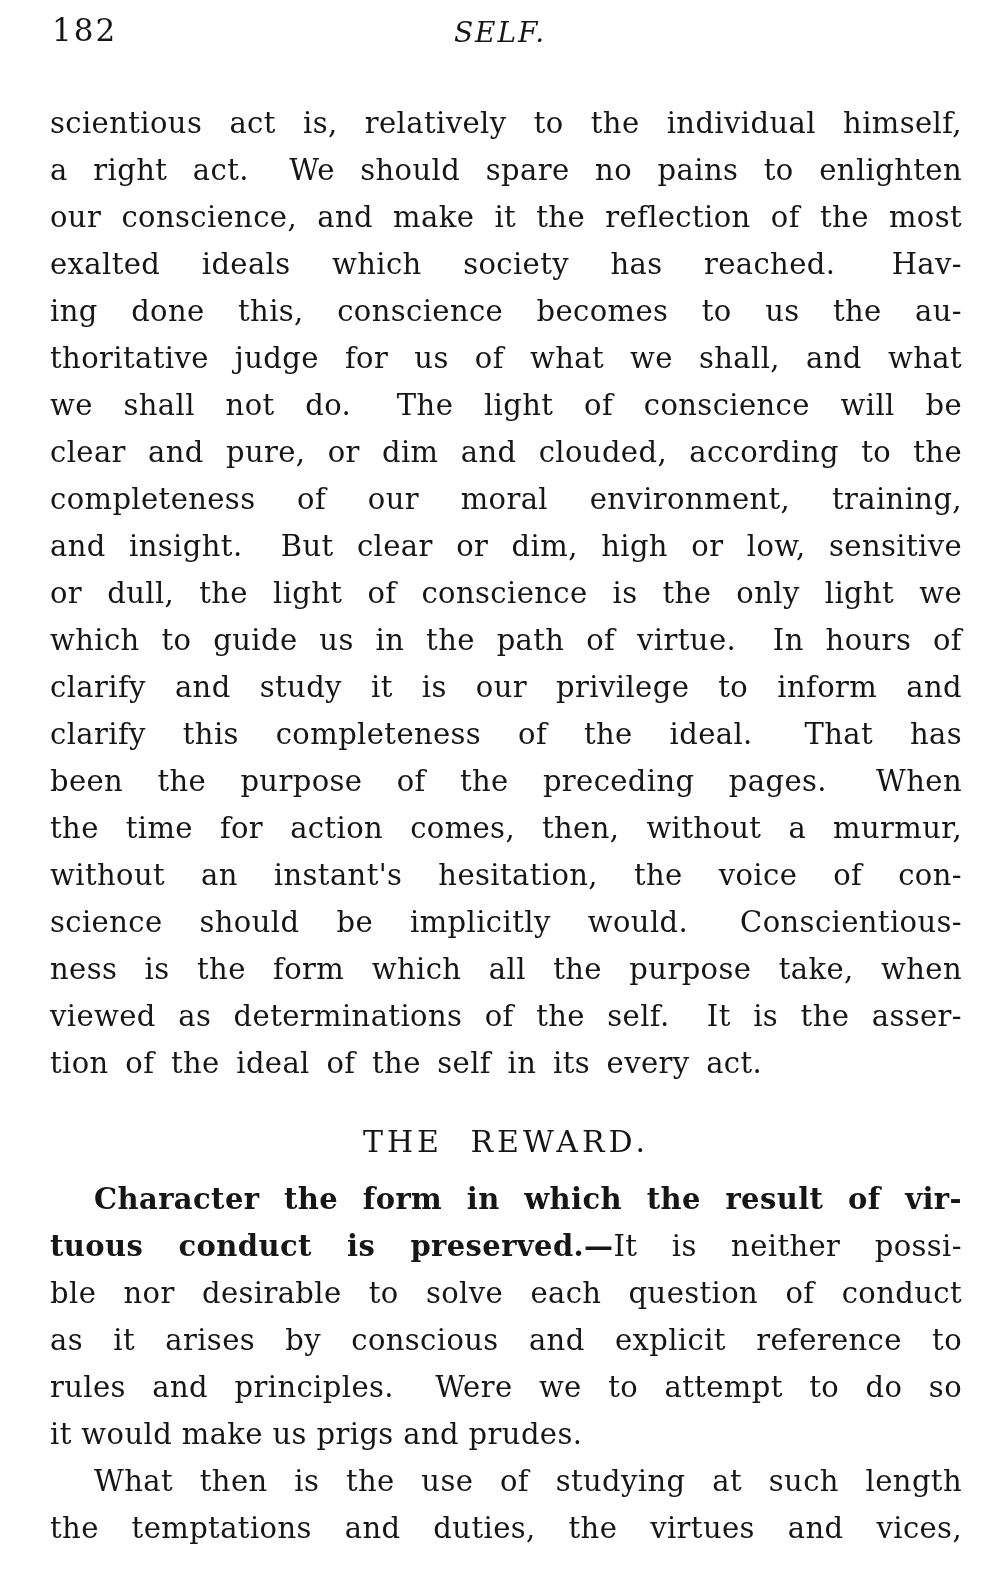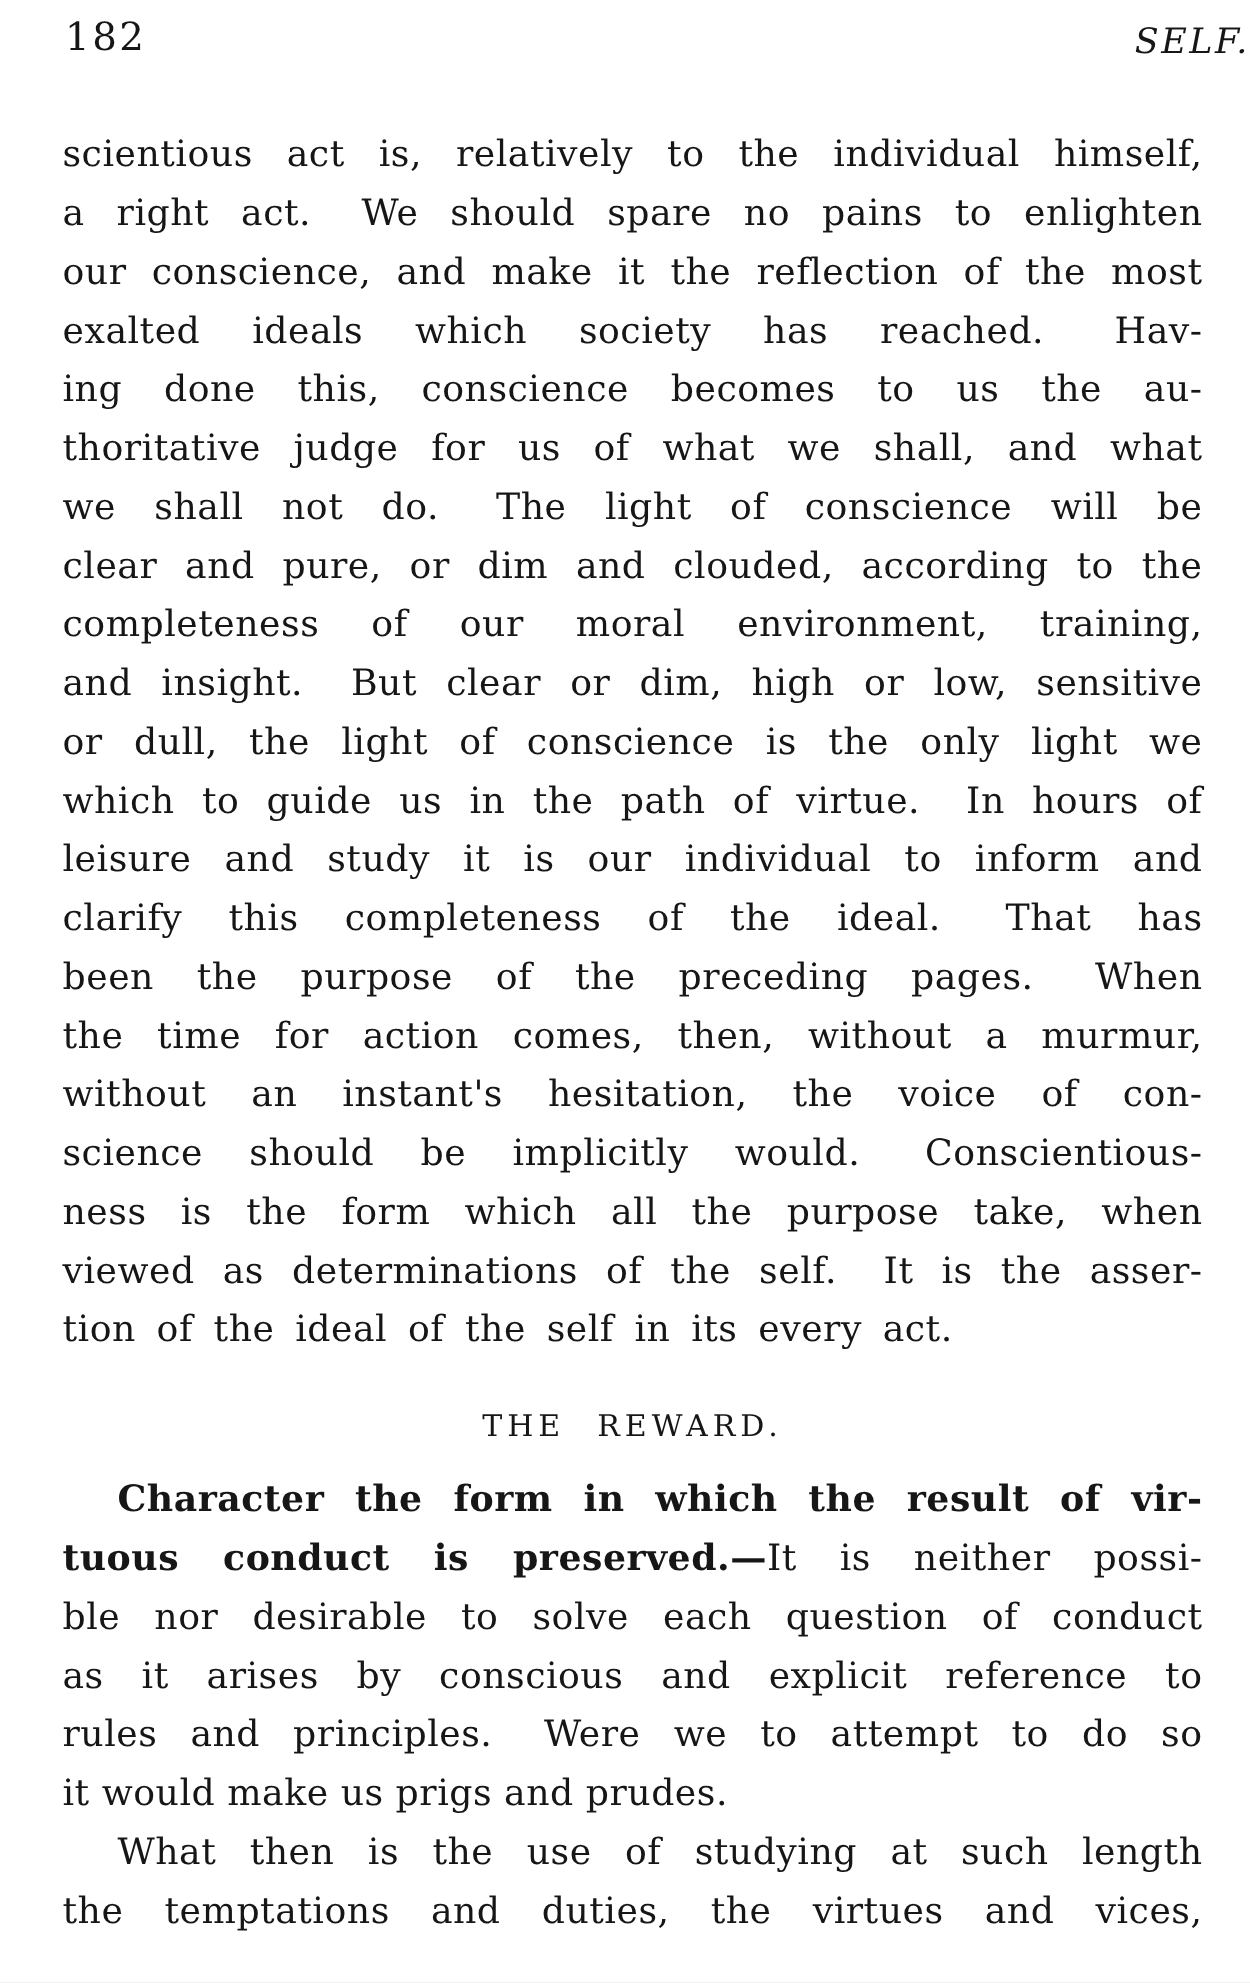--- a/index.html
+++ b/index.html
@@ -26,21 +26,21 @@
     left: 52px;
     top: 4px;
     font-size: 31px;
     letter-spacing: 2px;
   }
   .running-title {
     position: absolute;
     left: 0;
     width: 100%;
     top: 8px;
-    text-align: right;
+    text-align: center;
     font-size: 28px;
     font-style: italic;
     letter-spacing: 2px;
   }
   
   .body-block {
     position: absolute;
     left: 50px;
     top: 76px;
     width: 912px;
@@ -57,21 +57,21 @@
     text-align: left;
     text-align-last: left;
   }
   .line.loose { word-spacing: 7px; }
   .indent { text-indent: 44px; }
   .b { font-weight: bold; }
   .section-heading {
     margin: 31px 0 11px 0;
     text-align: center;
     text-align-last: center;
-    font-size: 24px;
+    font-size: 30px;
     letter-spacing: 4px;
     word-spacing: 14px;
     line-height: 47px;
   }
 </style>
 </head>
 <body>
 
 <div class="page">
 
@@ -88,21 +88,21 @@
       <div class="line">our conscience, and make it the reflection of the most</div>
       <div class="line">exalted ideals which society has reached.  Hav-</div>
       <div class="line">ing done this, conscience becomes to us the au-</div>
       <div class="line">thoritative judge for us of what we shall, and what</div>
       <div class="line">we shall not do.  The light of conscience will be</div>
       <div class="line">clear and pure, or dim and clouded, according to the</div>
       <div class="line">completeness of our moral environment, training,</div>
       <div class="line">and insight.  But clear or dim, high or low, sensitive</div>
       <div class="line">or dull, the light of conscience is the only light we</div>
       <div class="line">which to guide us in the path of virtue.  In hours of</div>
-      <div class="line">leisure and study it is our individual to inform and</div>
+      <div class="line">clarify and study it is our privilege to inform and</div>
       <div class="line">clarify this completeness of the ideal.  That has</div>
       <div class="line">been the purpose of the preceding pages.  When</div>
       <div class="line">the time for action comes, then, without a murmur,</div>
       <div class="line">without an instant's hesitation, the voice of con-</div>
       <div class="line">science should be implicitly would.  Conscientious-</div>
       <div class="line">ness is the form which all the purpose take, when</div>
       <div class="line">viewed as determinations of the self.  It is the asser-</div>
       <div class="line flush-left loose">tion of the ideal of the self in its every act.</div>
     </div>
 

